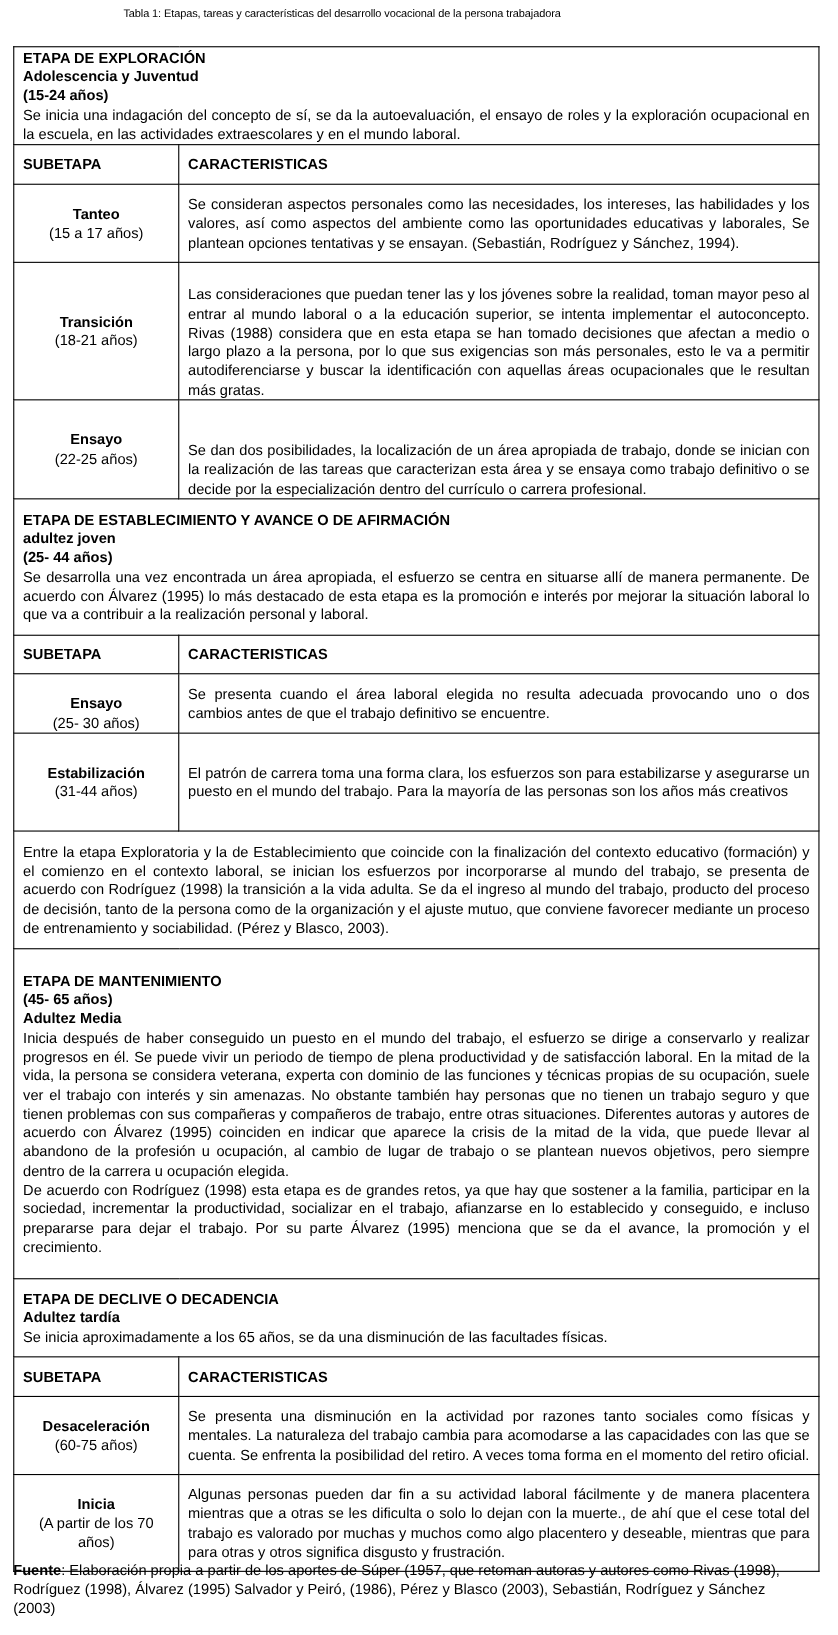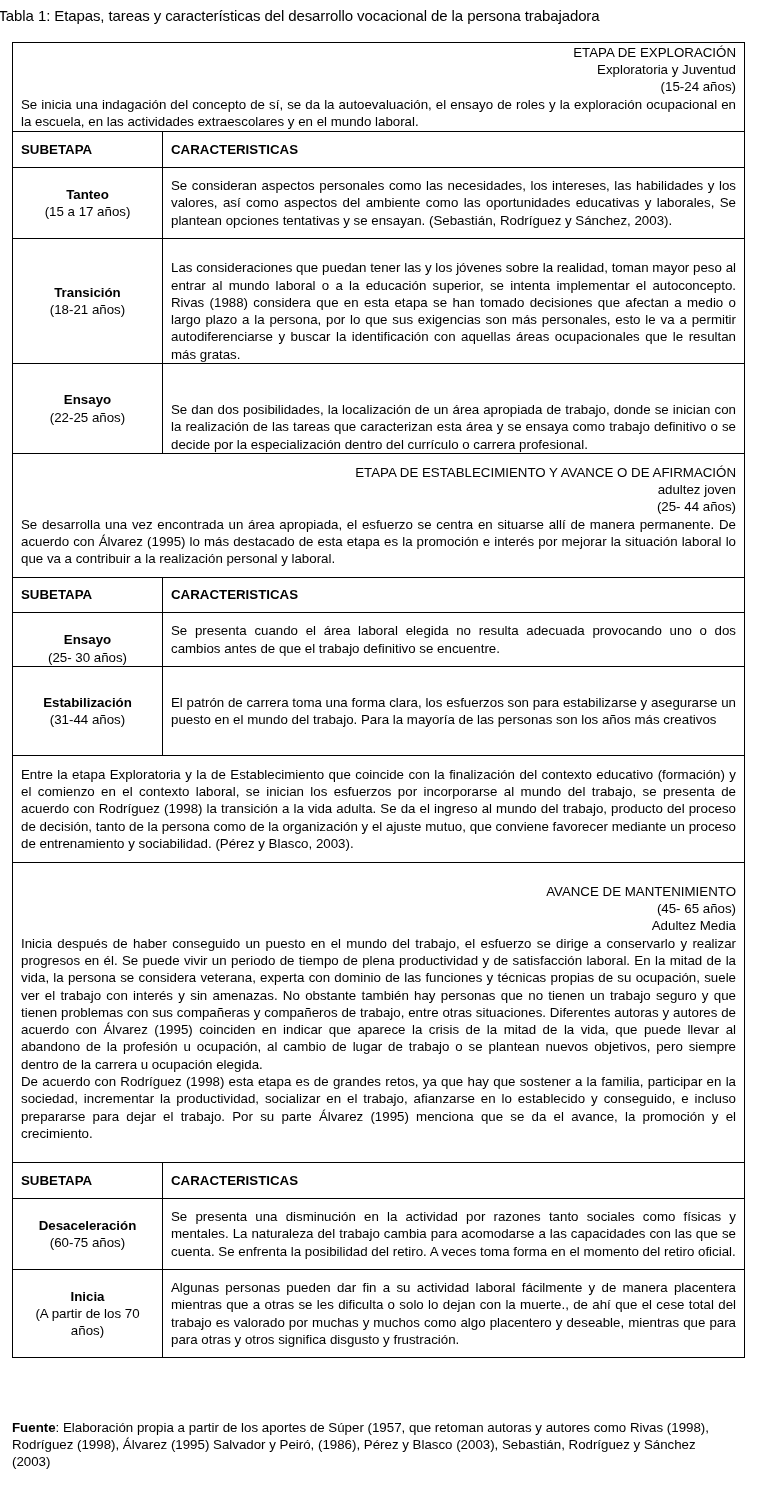--- a/index.html
+++ b/index.html
@@ -1,25 +1,25 @@
 <!DOCTYPE html>
 <html><head>
 <meta charset="utf-8">
 <style>
   html, body { margin: 0; padding: 0; background: #ffffff; }
   body { width: 762px; height: 1486px; position: relative; overflow: hidden;
          font-family: "Liberation Sans", sans-serif; color: #000; }
   .caption { position: absolute; left: 0; width: 622px; top: 7px; text-align: center;
-             font-size: 15px; letter-spacing: -0.1px; padding-left: 0; }
+             font-size: 10px; letter-spacing: -0.1px; padding-left: 12px; }
   .caption span { position: relative; left: -12px; }
   table.main { position: absolute; left: 12px; top: 42px; width: 732px; border-collapse: collapse;
                table-layout: fixed; font-size: 13.3px; line-height: 17.3px; }
   table.main td { border: 1.3px solid #000; padding: 0 8px; vertical-align: middle; }
   td.stage { text-align: left; padding: 3px 8px 1px 8px; vertical-align: bottom; }
-  .stage-head { text-align: right; font-weight: normal; }
+  .stage-head { text-align: left; font-weight: bold; }
   .stage-desc { text-align: justify; }
   .stage-desc p { margin: 0; }
   td.hdr { font-weight: bold; text-align: left; vertical-align: bottom; padding-bottom: 0; }
   td.sub { text-align: center; padding: 0 4px; }
   td.sub .nm { font-weight: bold; }
   td.desc { text-align: justify; vertical-align: top; padding: 0 8px 0 8px; }
   td.note { text-align: justify; padding: 2px 8px 3px 8px; }
   .footer { position: absolute; left: 12px; top: 1419px; width: 700px; font-size: 13.3px;
             line-height: 17px; }
   .footer b { font-weight: bold; }
@@ -32,35 +32,35 @@
 <table class="main">
   <colgroup>
       <col style="width:150px">
       <col style="width:582px">
     </colgroup>
 
   <tbody>
       <tr style="height:89px">
     <td colspan="2" class="stage">
       <div class="stage-head">ETAPA DE EXPLORACIÓN</div>
-      <div class="stage-head">Exploratoria y Juventud</div>
+      <div class="stage-head">Adolescencia y Juventud</div>
       <div class="stage-head">(15-24 años)</div>
       <div class="stage-desc">Se inicia una indagación del concepto de sí, se da la autoevaluación, el ensayo de roles y la exploración ocupacional en la escuela, en las actividades extraescolares y en el mundo laboral.</div>
     </td>
   </tr>
   <tr style="height:36px">
     <td class="hdr">SUBETAPA</td>
     <td class="hdr">CARACTERISTICAS</td>
   </tr>
   <tr style="height:71px">
     <td class="sub">
       <div class="nm">Tanteo</div>
       <div>(15 a 17 años)</div>
     </td>
-    <td class="desc">Se consideran aspectos personales como las necesidades, los intereses, las habilidades y los valores, así como aspectos del ambiente como las oportunidades educativas y laborales, Se plantean opciones tentativas y se ensayan. (Sebastián, Rodríguez y Sánchez, 2003).</td>
+    <td class="desc">Se consideran aspectos personales como las necesidades, los intereses, las habilidades y los valores, así como aspectos del ambiente como las oportunidades educativas y laborales, Se plantean opciones tentativas y se ensayan. (Sebastián, Rodríguez y Sánchez, 1994).</td>
   </tr>
   <tr style="height:125px">
     <td class="sub">
       <div class="nm">Transición</div>
       <div>(18-21 años)</div>
     </td>
     <td class="desc" style="vertical-align:bottom;">Las consideraciones que puedan tener las y los jóvenes sobre la realidad, toman mayor peso al entrar al mundo laboral o a la educación superior, se intenta implementar el autoconcepto. Rivas (1988) considera que en esta etapa se han tomado decisiones que afectan a medio o largo plazo a la persona, por lo que sus exigencias son más personales, esto le va a permitir autodiferenciarse y buscar la identificación con aquellas áreas ocupacionales que le resultan más gratas.</td>
   </tr>
   <tr style="height:90px">
     <td class="sub">
@@ -95,30 +95,37 @@
       <div>(31-44 años)</div>
     </td>
     <td class="desc">El patrón de carrera toma una forma clara, los esfuerzos son para estabilizarse y asegurarse un puesto en el mundo del trabajo. Para la mayoría de las personas son los años más creativos</td>
   </tr>
   <tr style="height:107px">
     <td colspan="2" class="note">Entre la etapa Exploratoria y la de Establecimiento que coincide con la finalización del contexto educativo (formación) y el comienzo en el contexto laboral, se inician los esfuerzos por incorporarse al mundo del trabajo, se presenta de acuerdo con Rodríguez (1998) la transición a la vida adulta. Se da el ingreso al mundo del trabajo, producto del proceso de decisión, tanto de la persona como de la organización y el ajuste mutuo, que conviene favorecer mediante un proceso de entrenamiento y sociabilidad. (Pérez y Blasco, 2003).</td>
   </tr>
 
   <tr style="height:300px">
     <td colspan="2" class="stage">
-      <div class="stage-head">AVANCE DE MANTENIMIENTO</div>
+      <div class="stage-head">ETAPA DE MANTENIMIENTO</div>
       <div class="stage-head">(45- 65 años)</div>
       <div class="stage-head">Adultez Media</div>
       <div class="stage-desc">
         <p>Inicia después de haber conseguido un puesto en el mundo del trabajo, el esfuerzo se dirige a conservarlo y realizar progresos en él. Se puede vivir un periodo de tiempo de plena productividad y de satisfacción laboral. En la mitad de la vida, la persona se considera veterana, experta con dominio de las funciones y técnicas propias de su ocupación, suele ver el trabajo con interés y sin amenazas. No obstante también hay personas que no tienen un trabajo seguro y que tienen problemas con sus compañeras y compañeros de trabajo, entre otras situaciones. Diferentes autoras y autores de acuerdo con Álvarez (1995) coinciden en indicar que aparece la crisis de la mitad de la vida, que puede llevar al abandono de la profesión u ocupación, al cambio de lugar de trabajo o se plantean nuevos objetivos, pero siempre dentro de la carrera u ocupación elegida.</p>
         <p>De acuerdo con Rodríguez (1998) esta etapa es de grandes retos, ya que hay que sostener a la familia, participar en la sociedad, incrementar la productividad, socializar en el trabajo, afianzarse en lo establecido y conseguido, e incluso prepararse para dejar el trabajo. Por su parte Álvarez (1995) menciona que se da el avance, la promoción y el crecimiento.</p>
       </div>
     </td>
   </tr>
 
+  <tr style="height:71px">
+    <td colspan="2" class="stage">
+      <div class="stage-head">ETAPA DE DECLIVE O DECADENCIA</div>
+      <div class="stage-head">Adultez tardía</div>
+      <div class="stage-desc">Se inicia aproximadamente a los 65 años, se da una disminución de las facultades físicas.</div>
+    </td>
+  </tr>
   <tr style="height:36px">
     <td class="hdr">SUBETAPA</td>
     <td class="hdr">CARACTERISTICAS</td>
   </tr>
   <tr style="height:71px">
     <td class="sub">
       <div class="nm">Desaceleración</div>
       <div>(60-75 años)</div>
     </td>
     <td class="desc">Se presenta una disminución en la actividad por razones tanto sociales como físicas y mentales. La naturaleza del trabajo cambia para acomodarse a las capacidades con las que se cuenta. Se enfrenta la posibilidad del retiro. A veces toma forma en el momento del retiro oficial.</td>

